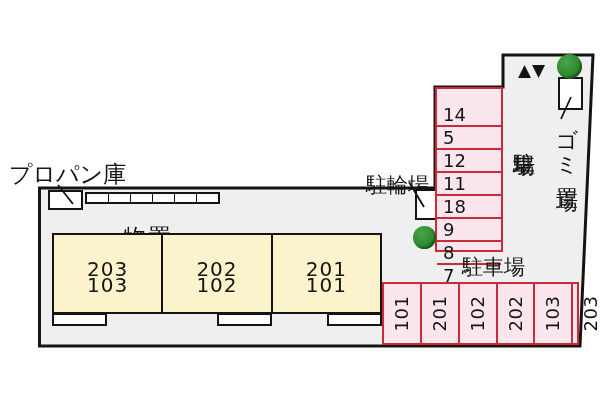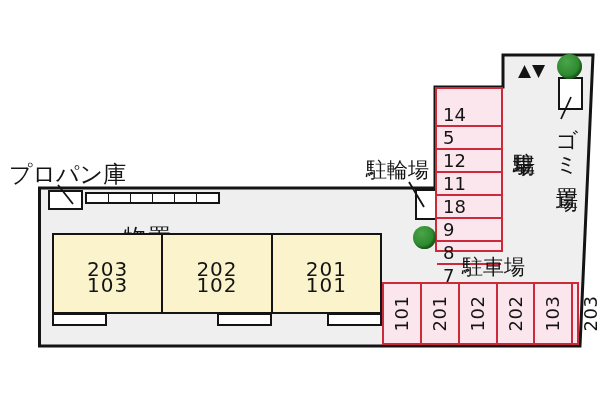--- a/index.html
+++ b/index.html
@@ -5,21 +5,21 @@
   html,body{margin:0;padding:0;background:#fff;}
   .canvas{
     position:relative;width:600px;height:400px;background:#fff;overflow:hidden;
     font-family:"DejaVu Sans","Liberation Sans",sans-serif;color:#141414;
   }
   svg.layer{position:absolute;left:0;top:0;pointer-events:none;}
   .site-path{fill:var(--site-fill,#efefef);stroke:var(--outline,#141414);stroke-width:3;stroke-linejoin:miter;}
   .label{position:absolute;white-space:nowrap;color:#141414;}
   .propane-label{left:9px;top:163px;font-size:23px;line-height:22px;}
   .storage-label{left:123px;top:193px;font-size:23px;line-height:24px;letter-spacing:2px;margin-top:32px;}
-  .bicycle-label{left:366px;top:159px;font-size:21px;line-height:22px;}
+  .bicycle-label{left:366px;top:174px;font-size:21px;line-height:22px;}
   .parking-bottom-label{left:462px;top:256px;font-size:21px;line-height:22px;}
   .vlabel{writing-mode:vertical-rl;text-orientation:upright;}
   .parking-side-label{left:511px;top:135px;font-size:22px;line-height:26px;letter-spacing:1px;}
   .garbage-label{left:554px;top:112px;font-size:22px;line-height:26px;letter-spacing:4px;}
   .arrows{left:518px;top:60px;font-size:17px;letter-spacing:1px;}
 
   .box{position:absolute;background:var(--box-fill,#fff);border:2px solid var(--outline,#141414);box-sizing:border-box;}
   .propane-box{left:48px;top:190px;width:35px;height:20px;}
   .bicycle-box{left:415px;top:189px;width:23px;height:31px;}
   .garbage-box{left:558px;top:77px;width:25px;height:33px;}

